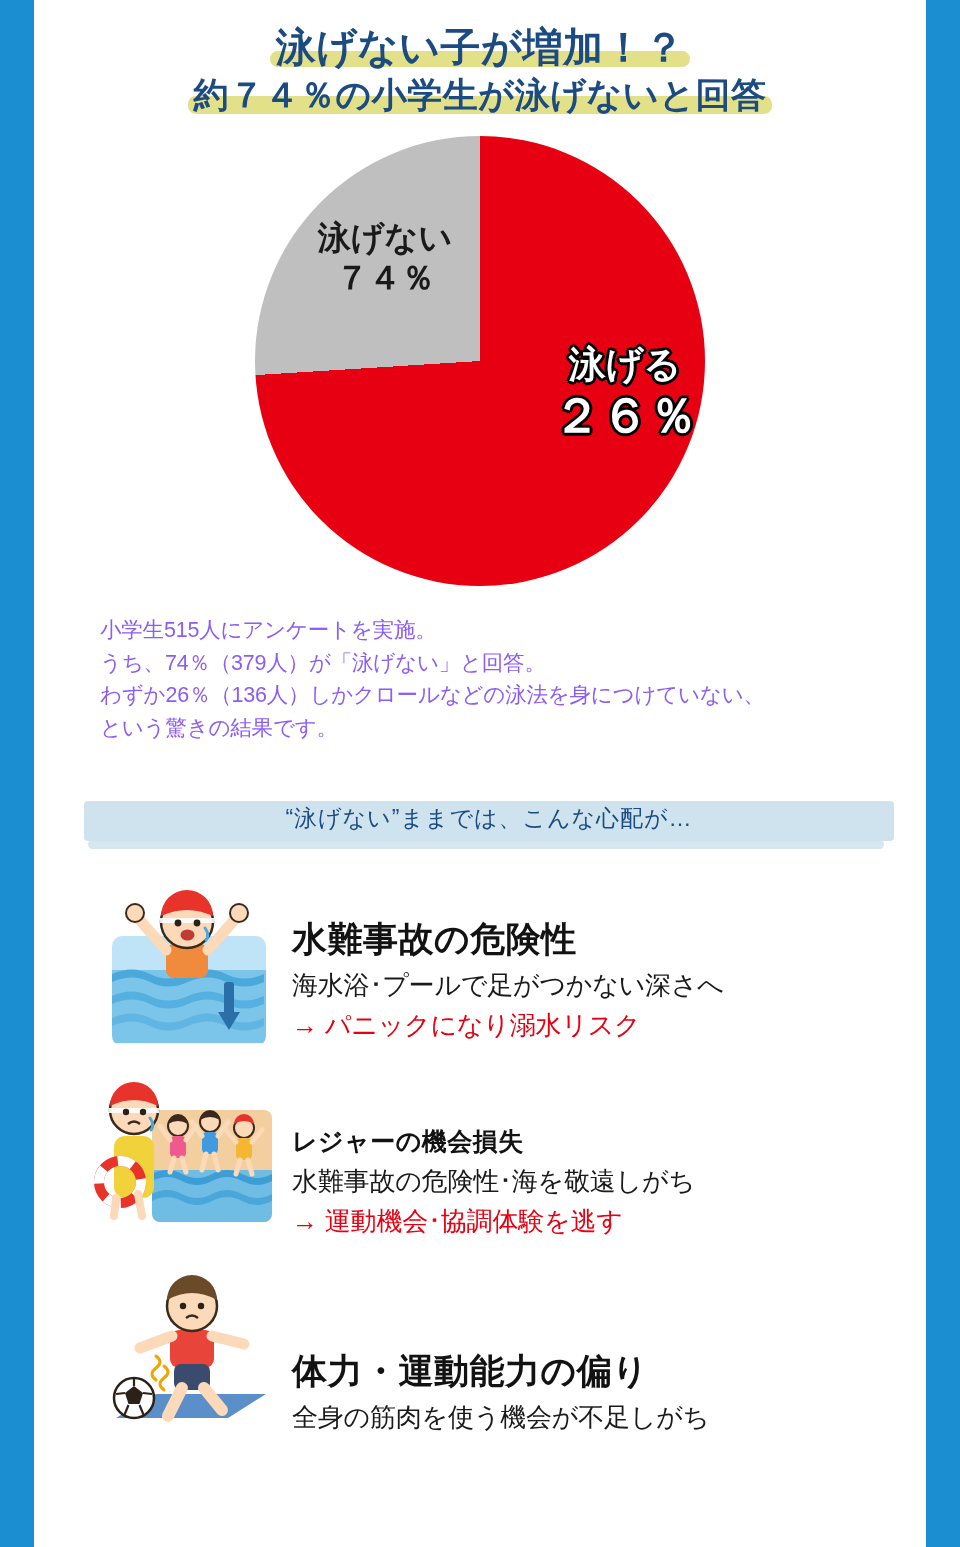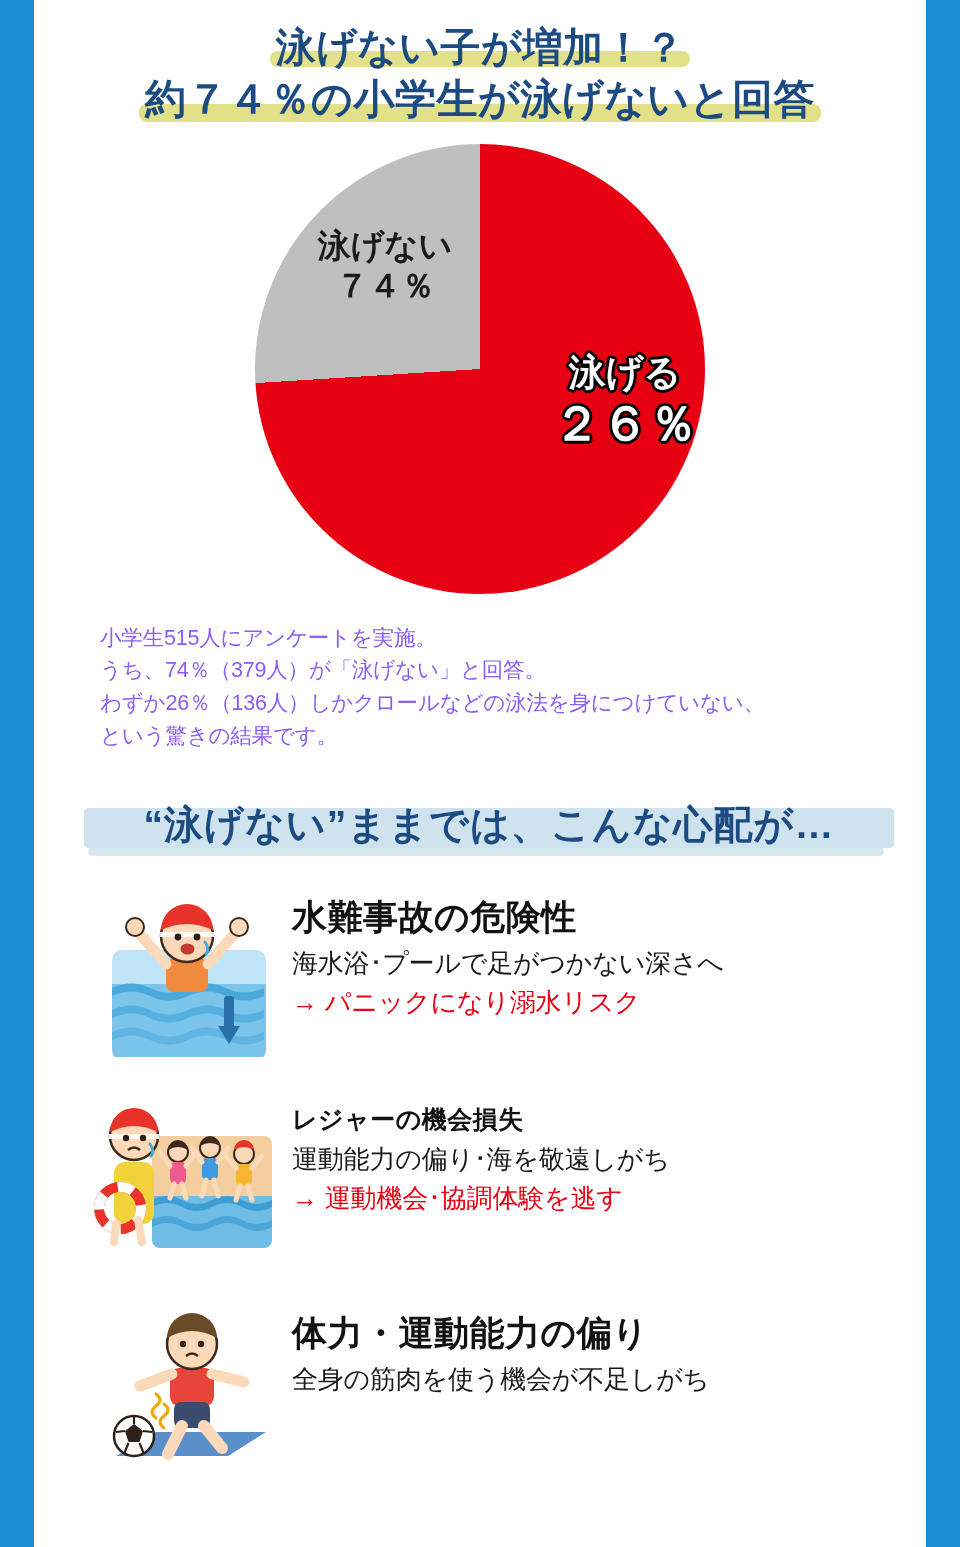--- a/index.html
+++ b/index.html
@@ -63,21 +63,21 @@
     bottom: 6px;
     background: #e3e08a;
     border-radius: 8px;
     z-index: 0;
   }
   .title-line .tx {
     position: relative;
     z-index: 1;
   }
   .title-line-2 {
-    font-size: 41px;
+    font-size: 35px;
   }
   .title-line-2 .hl {
     height: 18px;
     bottom: 4px;
   }
 
   
   .chart-area {
     position: relative;
     height: 490px;
@@ -158,34 +158,34 @@
     height: 9px;
     background: #cfe3ee;
     border-radius: 5px;
     opacity: .85;
   }
   .section-heading .sh-text {
     position: relative;
     z-index: 2;
     display: block;
     text-align: center;
-    font-size: 39px;
-    font-weight: bold;
+    font-size: 23px;
+    font-weight: normal;
     color: #1b4b80;
     line-height: 62px;
     letter-spacing: 1px;
     white-space: nowrap;
   }
 
   
   .concern {
     position: relative;
-    margin: 38px 0 0 0;
+    margin: 26px 0 0 0;
     display: flex;
-    align-items: flex-start;
+    align-items: flex-end;
     min-height: 170px;
   }
   .concern .art {
     width: 190px;
     min-width: 190px;
     height: 165px;
     margin-left: 60px;
     position: relative;
   }
   .concern .txt {
@@ -342,21 +342,21 @@
             <path d="M34 50 q6 -5 12 0" stroke="#3b2a1c" stroke-width="2.4" fill="none"></path>
             <path d="M56 44 q5 7 1 12" stroke="#4aa8db" stroke-width="3" fill="none" stroke-linecap="round"></path>
             <circle cx="26" cy="108" r="21" fill="none" stroke="#e8332a" stroke-width="10"></circle>
             <circle cx="26" cy="108" r="21" fill="none" stroke="#ffffff" stroke-width="10" stroke-dasharray="16 16"></circle>
             <path d="M22 124 L20 142 M44 120 L48 142" stroke="#fcd9b8" stroke-width="8" stroke-linecap="round"></path>
           </g>
         </svg>
       </div>
       <div class="txt">
         <div class="concern-title">レジャーの機会損失</div>
-        <div class="concern-body">運動能力の偏り･海を敬遠しがち</div>
+        <div class="concern-body">水難事故の危険性･海を敬遠しがち</div>
         <div class="concern-risk">→ 運動機会･協調体験を逃す</div>
       </div>
     </div>
 
     <div class="concern row3">
       <div class="art">
         <svg width="190" height="165" viewBox="0 0 190 165">
           <path d="M22 148 L62 124 H172 L134 148 Z" fill="#5a8fc9"></path>
 
           <rect x="76" y="60" width="44" height="38" rx="9" fill="#e8443a"></rect>

